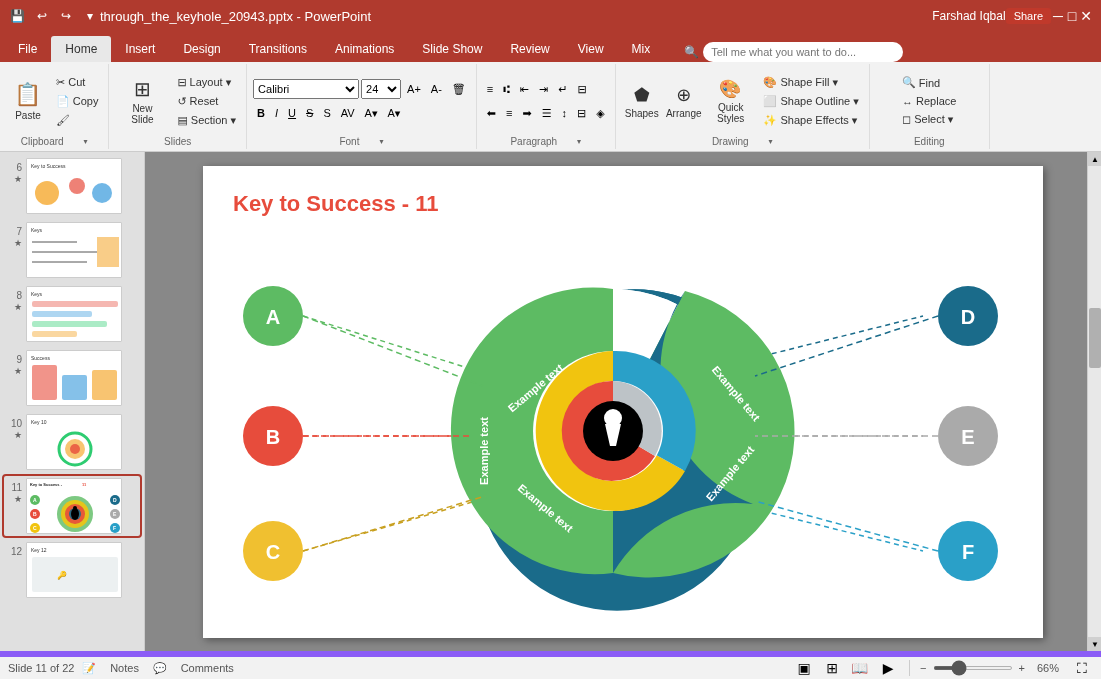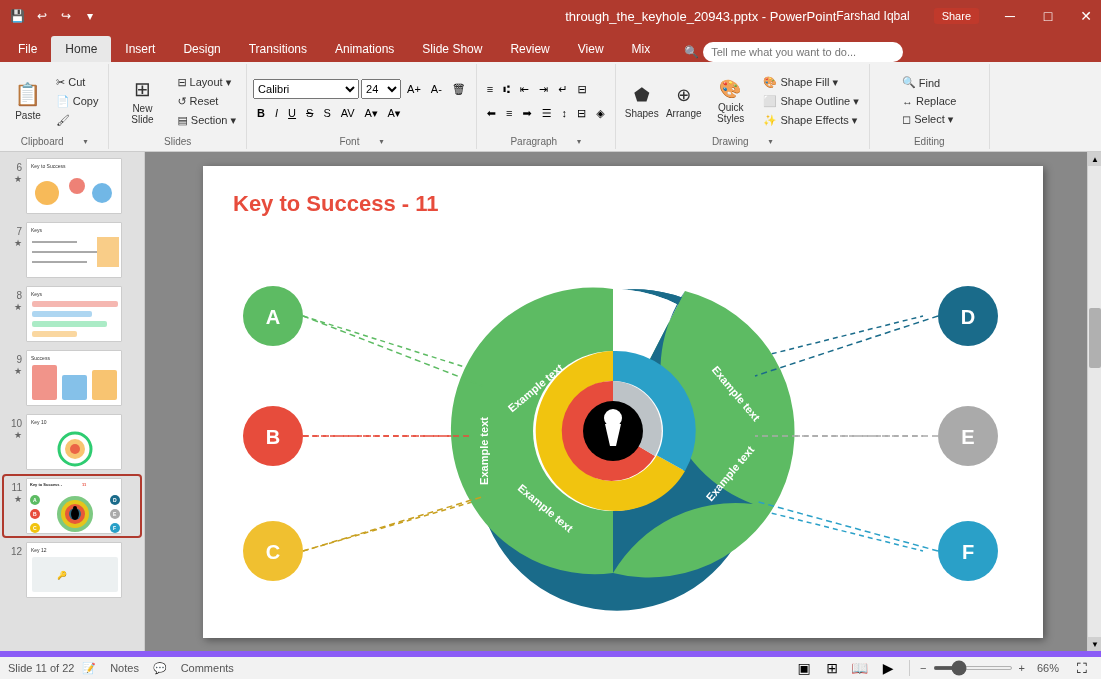--- a/index.html
+++ b/index.html
@@ -9,22 +9,22 @@
     .title-bar {
       height: 32px;
       background: #b03a2e;
       display: flex;
       align-items: center;
       justify-content: space-between;
       padding: 0 8px;
       color: white;
     }
     .title-bar-left { display: flex; align-items: center; gap: 6px; }
-    .title-bar-center { flex: 1; text-align: right; font-size: 13px; }
-    .title-bar-right { display: flex; align-items: center; gap: 24px; }
+    .title-bar-center { flex: 1; text-align: left; font-size: 13px; }
+    .title-bar-right { display: flex; align-items: center; gap: 0; }
     .title-btn { width: 14px; height: 14px; border: none; background: none; color: white; font-size: 14px; cursor: pointer; display: flex; align-items: center; justify-content: center; }
     .quick-access { display: flex; gap: 4px; }
     .qa-btn { width: 20px; height: 20px; background: none; border: none; color: white; font-size: 12px; cursor: pointer; }
 
     
     .ribbon-tabs {
       height: 30px;
       background: #b03a2e;
       display: flex;
       align-items: flex-end;

